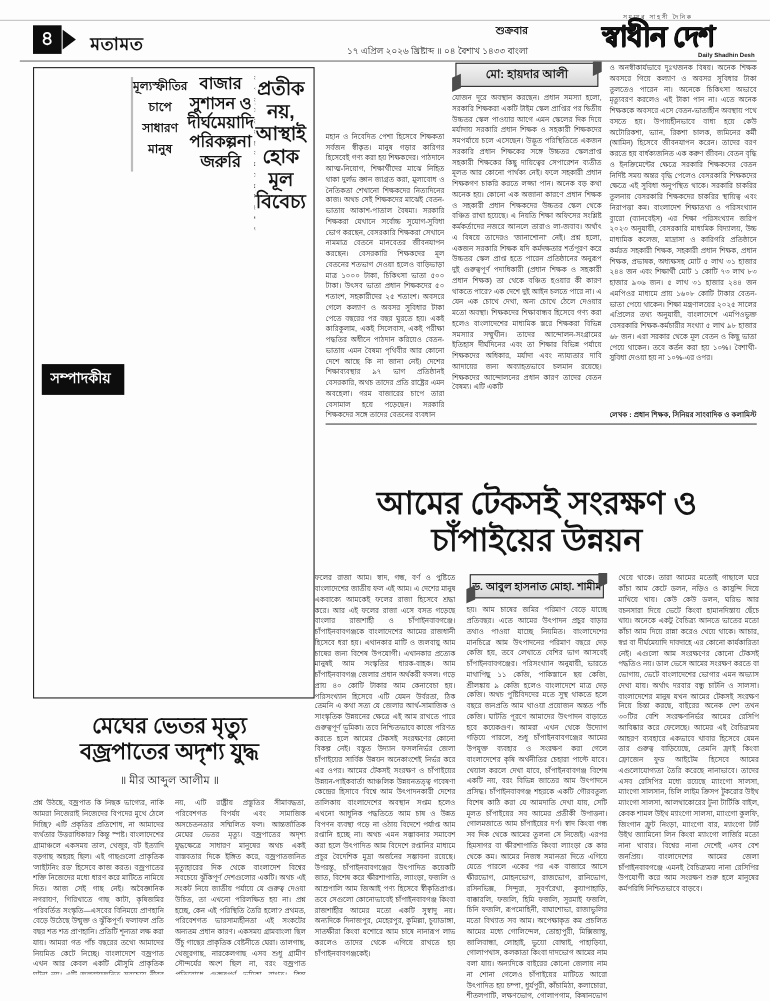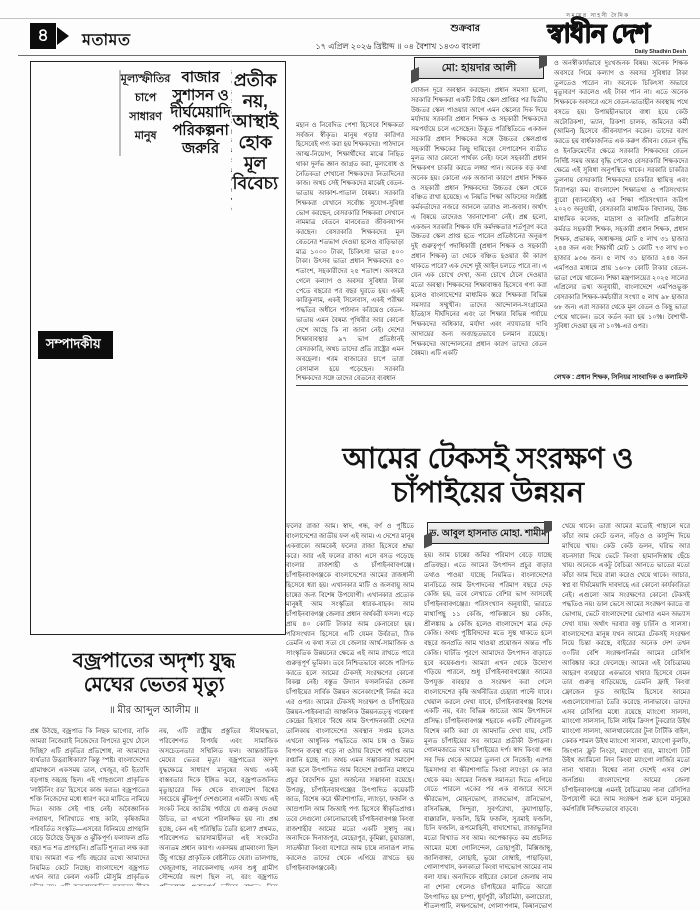--- a/index.html
+++ b/index.html
@@ -146,22 +146,22 @@
           <span>ড. আবুল হাসনাত মোহা. শামীম</span>
         </div>
         <div class="bodytext" style="height:364px;">হয়। আম চাষের জমির পরিমাণ বেড়ে যাচ্ছে প্রতিবছর। এতে আমের উৎপাদন প্রচুর বাড়ার তথ্যও পাওয়া যাচ্ছে নিয়মিত। বাংলাদেশের মানচিত্রে আম উৎপাদনের পরিমাণ বছরে দেড় কেজি হয়, তবে লেখাতে বেশির ভাগ আসবেই চাঁপাইনবাবগঞ্জের। পরিসংখ্যান অনুযায়ী, ভারতে মাথাপিছু ১১ কেজি, পাকিস্তানে ছয় কেজি, শ্রীলঙ্কায় ৯ কেজি হলেও বাংলাদেশে মাত্র দেড় কেজি। অথচ পুষ্টিবিদদের মতে সুস্থ থাকতে হলে বছরে জনপ্রতি আম খাওয়া প্রয়োজন অন্তত পাঁচ কেজি। ঘাটতি পূরণে আমাদের উৎপাদন বাড়াতে হবে কয়েকগুণ। আমরা এখন থেকে উদ্যোগ গড়িয়ে পারলে, শুধু চাঁপাইনবাবগঞ্জের আমের উপযুক্ত ব্যবহার ও সংরক্ষণ করা গেলে বাংলাদেশের কৃষি অর্থনীতির চেহারা পাল্টে যাবে। খেয়াল করলে দেখা যাবে, চাঁপাইনবাবগঞ্জ বিশেষ একটি নয়, বরং বিভিন্ন জাতের আম উৎপাদনে প্রসিদ্ধ। চাঁপাইনবাবগঞ্জ শহরকে একটি গৌরবতুল্য বিশেষ কাঠি করা যে আমদাতি দেখা যায়, সেটি মূলত চাঁপাইয়ের সব আমের প্রতীকী উপাত্তনা। গোলমজাতে আম চাঁপাইয়ের দর্প। স্বাদ কিংবা গন্ধ সব দিক থেকে আমের তুলনা সে নিজেই। এরপর হিমসাগর বা ক্ষীরশাপাতি কিংবা ল্যাংড়া কে কার থেকে কম। আমের নিজস্ব সমানতা দিতে এগিয়ে যেতে পারলে একের পর এক বাজারে আসে ক্ষীরভোগ, মোহনভোগ, রাজভোগ, রানিভোগ, রসিনভিক্স, সিন্দুরা, সুবর্ণরেখা, কুয়াপাহাড়ি, বাক্কারলি, ফজলি, হিমি ফজলি, সুরমাই ফজলি, চিনি ফজলি, রূপমোহিনী, বাঘাশোভা, রাজাভুলির মতো বিখ্যাত সব আম। অপেক্ষাকৃত কম প্রচলিত আমের মধ্যে গোলিন্দেল, তোহাপুরী, মিক্সিজাম্বু, জালিবান্ধা, লোহাই, ভুয়ো বোম্বাই, পাহাড়িয়া, গোলাপখাস, কলকাতা কিংবা দাদভোগ আমের নাম বলা যায়। অন্যদিকে বাইরের কোনো জেলায় নাম না শোনা গেলেও চাঁপাইয়ের মাটিতে আরো উৎপাদিত হয় চম্পা, ধুর্যপুরী, কাঁচামিঠা, কলাচোরা, শীতলপাটি, লক্ষণভোগ, গোলাপগাম, কিষানভোগ পার্বিন্দ্রি কিংবা মুখকুমারী নামের আমগুলো।</div>
       </div>
       <div class="col bodytext mango-col">খেয়ে থাকে। তারা আমের মতোই গাছালে ঘরে কাঁচা আম কেটে ডলন, নড়িও ও কাসুন্দি দিয়ে মাখিয়ে খায়। কেউ কেউ ডলন, ঘরিভ আর বচনসারা দিয়ে ভেটে কিংবা হামানদিস্তায় ছেঁচে খায়। অনেকে একটু বৈচিত্র্য আনতে ভাতের মতো কাঁচা আম দিয়ে রান্না করেও খেয়ে থাকে। আচার, স্বপ্ন বা দীর্ঘমেয়াদি দাবদাহে এর কোনো কার্যকারিতা নেই। এগুলো আম সংরক্ষণের কোনো টেকসই পদ্ধতিও নয়। ডাল ভেসে আমের সংরক্ষণ করতে বা ভোগায়, ভেটে বাংলাদেশের ভোগার এমন অভ্যাস দেখা যায়। অর্থাৎ দরবার বন্ধু চাটনি ও সালসা। বাংলাদেশের মানুষ যখন আমের টেকসই সংরক্ষণ নিয়ে চিন্তা করছে, বাইরের অনেক দেশ তখন ৩০টির বেশি সংরক্ষণনির্ভর আমের রেসিপি আবিষ্কার করে ফেলেছে। আমের এই বৈচিত্র্যময় আহরণ ব্যবহারে একভাবে খাবার হিসেবে যেমন তার গুরুত্ব বাড়িয়েছে, তেমনি ফ্রাই কিংবা ফ্রোজেন ফুড আইটেম হিসেবে আমের এগুলোযোগ্যতা তৈরি করেছে নানাভাবে। তাদের এসব রেসিপির মধ্যে রয়েছে ম্যাংগো সালসা, ম্যাংগো সালসান, চিলি লাইম ক্রিসপ টুকরোর উইথ ম্যাংগো সালসা, আলথাকোরের টুনা টার্টিকি বাইল, কেবক শামল উইথ ম্যাংগো সালসা, ম্যাংগো কুলফি, জিংগান ফ্রুট নিংড়া, ম্যাংগো বার, ম্যাংগো টার্ট উইথ জ্যামিনো লিন কিংবা ম্যাংগো লার্জির মতো নানা খাবার। বিশ্বের নানা দেশেই এসব বেশ জনপ্রিয়। বাংলাদেশের আমের জেলা চাঁপাইনবাবগঞ্জে এমনই বৈচিত্র্যময় নানা রেসিপির উপযোগী করে আম সংরক্ষণ শুরু হলে মানুষের কর্মপরিধি নিশ্চিতভাবে বাড়বে।</div>
     </div>
   </div>
 
   <div class="light">
     <div class="headline light-headline">
+      <div>মেঘের ভেতর মৃত্যু</div>
       <div>বজ্রপাতের অদৃশ্য যুদ্ধ</div>
-      <div>মেঘের ভেতর মৃত্যু</div>
     </div>
     <div class="light-byline">॥ মীর আব্দুল আলীম ॥</div>
     <div class="cols light-cols">
       <div class="col bodytext light-col">প্রশ্ন উঠছে, বজ্রপাত কি নিছক ভাগ্যের, নাকি আমরা নিজেরাই নিজেদের বিপদের মুখে ঠেলে দিচ্ছি? এটি প্রকৃতির প্রতিশোধ, না আমাদের ব্যর্থতার উত্তরাধিকার? কিন্তু স্পষ্ট। বাংলাদেশের গ্রামাঞ্চলে একসময় তাল, খেজুর, বট ইত্যাদি বড়গাছ অহরহ ছিল। এই গাছগুলো প্রাকৃতিক 'লাইটনিং রড' হিসেবে কাজ করত। বজ্রপাতের শক্তি নিজেদের মধ্যে ধারণ করে মাটিতে নামিয়ে দিত। আজ সেই গাছ নেই। অবৈজ্ঞানিক নগরায়ণ, গিরিখাতে গাছ কাটা, কৃষিজমির পরিবর্তিত সংস্কৃতি—এসবের বিনিময়ে প্রাণহানি বেড়ে উঠেছে উন্মুক্ত ও ঝুঁকিপূর্ণ। ফলাফল প্রতি বছর শত শত প্রাণহানি। প্রতিটি শূন্যতা লক্ষ করা যায়। আমরা গত পাঁচ বছরের তথ্যে আমাদের নিয়মিত কেটে নিচ্ছে। বাংলাদেশে বজ্রপাত এখন আর কেবল একটি মৌসুমি প্রাকৃতিক ঘটনা নয়। এটি জলবায়ুজনিত সবচেয়ে নীরব ঘাতক দুর্যোগ। আকাশে মেঘ জমে, বিদ্যুৎ চমকে ওঠে, আর সেই সঙ্গে ঝরে পড়ে এক অমূল্য জীবন, যার প্রতিটি সংখ্যার পেছনে আছে একটি পরিবার, একটি স্বপ্ন, একটি ভবিষ্যৎ।</div>
       <div class="col bodytext light-col">নয়, এটি রাষ্ট্রীয় প্রস্তুতির সীমাবদ্ধতা, পরিবেশগত বিপর্যয় এবং সামাজিক অসচেতনতার সম্মিলিত ফল। আন্তর্জাতিক মেঘের ভেতর মৃত্যু। বজ্রপাতের অদৃশ্য যুদ্ধক্ষেত্রে সাধারণ মানুষের অথচ একই বাস্তবতার দিকে ইঙ্গিত করে, বজ্রপাতজনিত মৃত্যুহারের দিক থেকে বাংলাদেশ বিশ্বের সবচেয়ে ঝুঁকিপূর্ণ দেশগুলোর একটি। অথচ এই সংকট নিয়ে জাতীয় পর্যায়ে যে গুরুত্ব দেওয়া উচিত, তা এখনো পরিলক্ষিত হয় না। প্রশ্ন হচ্ছে, কেন এই পরিস্থিতি তৈরি হলো? প্রথমত, পরিবেশগত ভারসাম্যহীনতা এই সংকটের অন্যতম প্রধান কারণ। একসময় গ্রামবাংলা ছিল উঁচু গাছের প্রাকৃতিক বেষ্টনীতে ঘেরা। তালগাছ, খেজুরগাছ, নারকেলগাছ এসব শুধু গ্রামীণ সৌন্দর্যের অংশ ছিল না, বরং বজ্রপাত প্রতিরোধে গুরুত্বপূর্ণ ভূমিকা রাখত। কিন্তু সময়ের সঙ্গে সঙ্গে এই প্রাকৃতিক ঢালগুলো নির্বিচারে কেটে ফেলা হয়েছে। গিরিখাতে গাছ কাটা, কৃষিজমির অনিয়ন্ত্রিত ব্যবহার, অপরিকল্পিত নগরায়ণ মিলিয়ে গ্রামবাংলা হয়ে উঠেছে উন্মুক্ত ও ঝুঁকিপূর্ণ।</div>
     </div>
   </div>
 
 </div>
 

